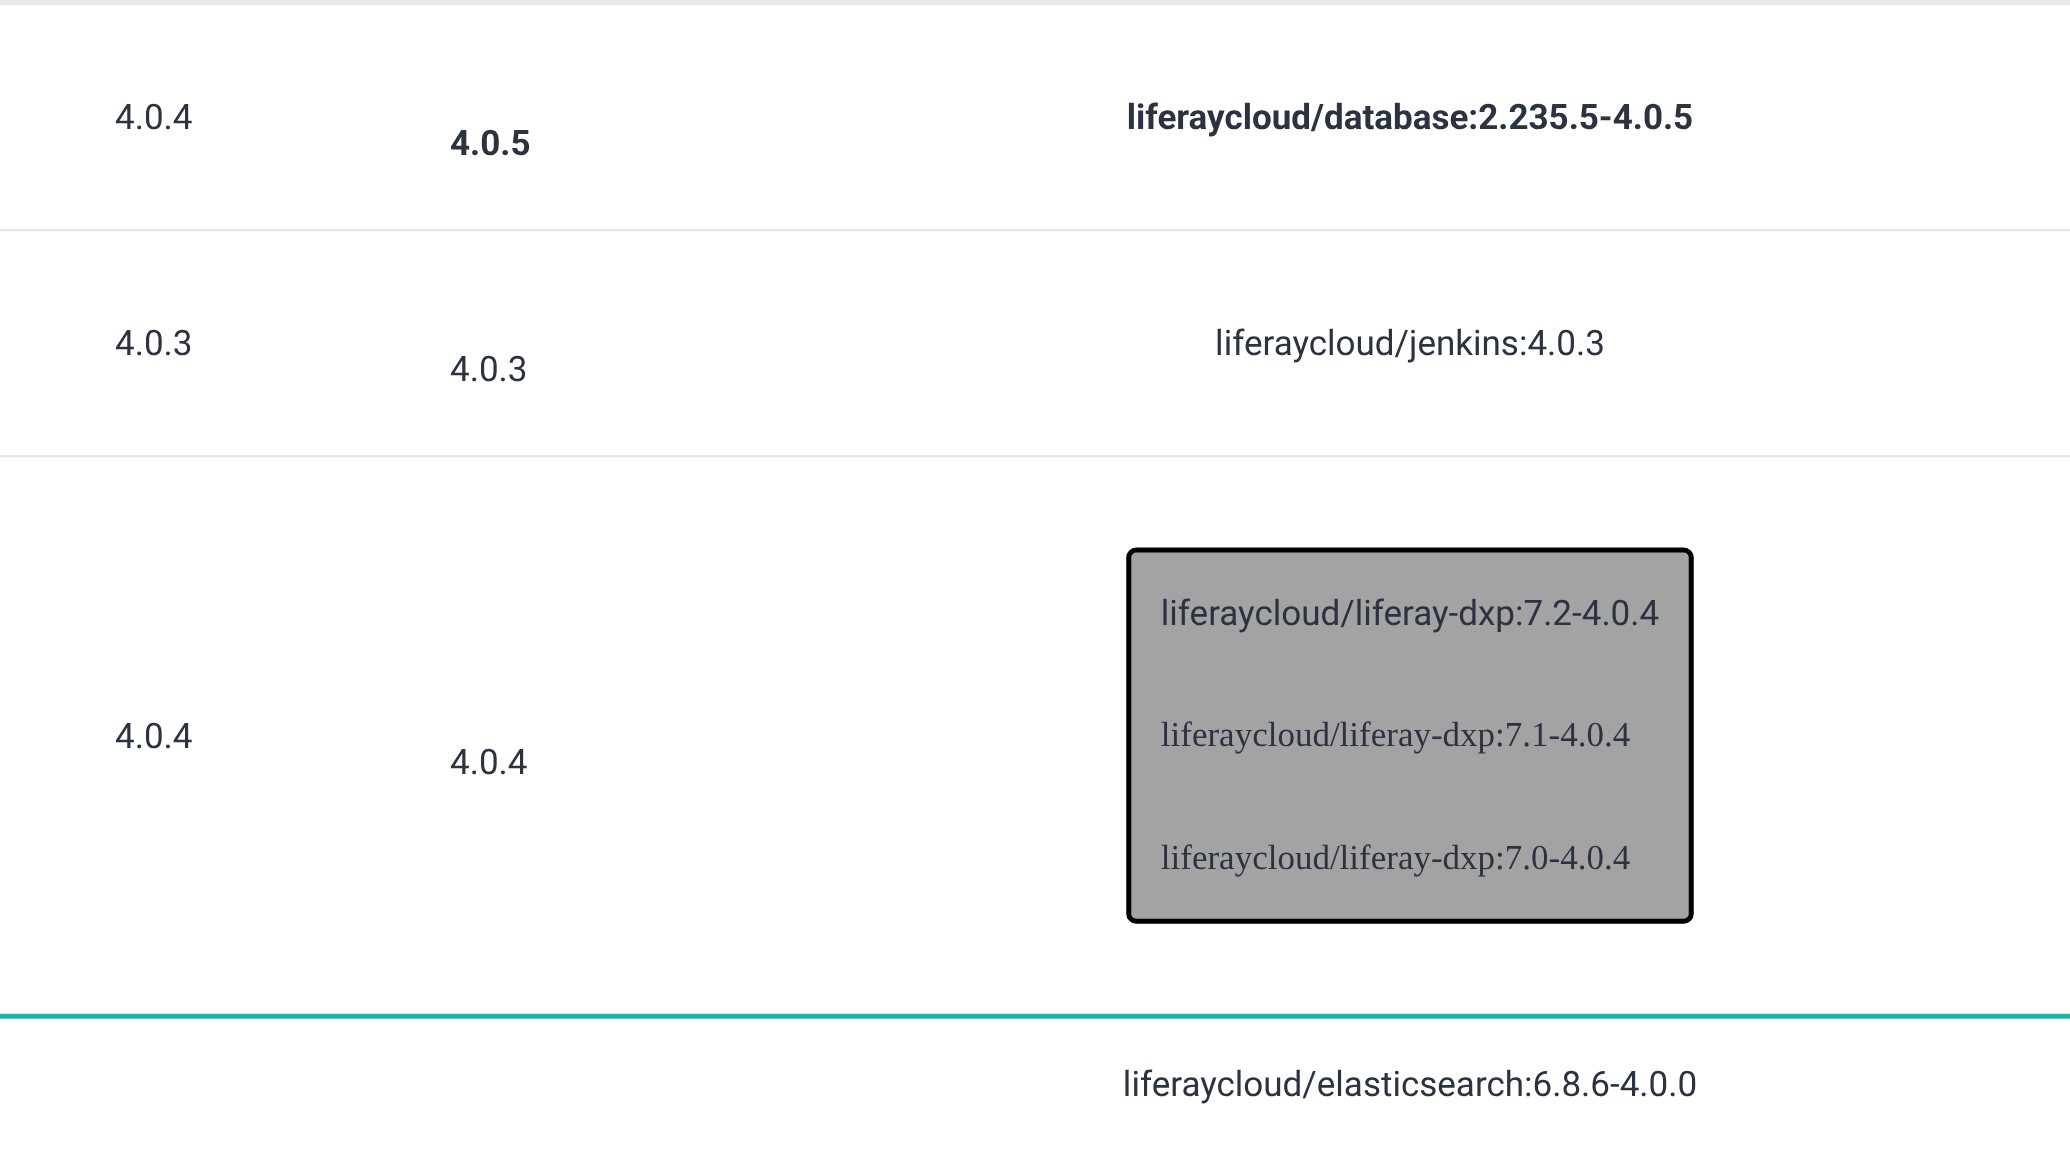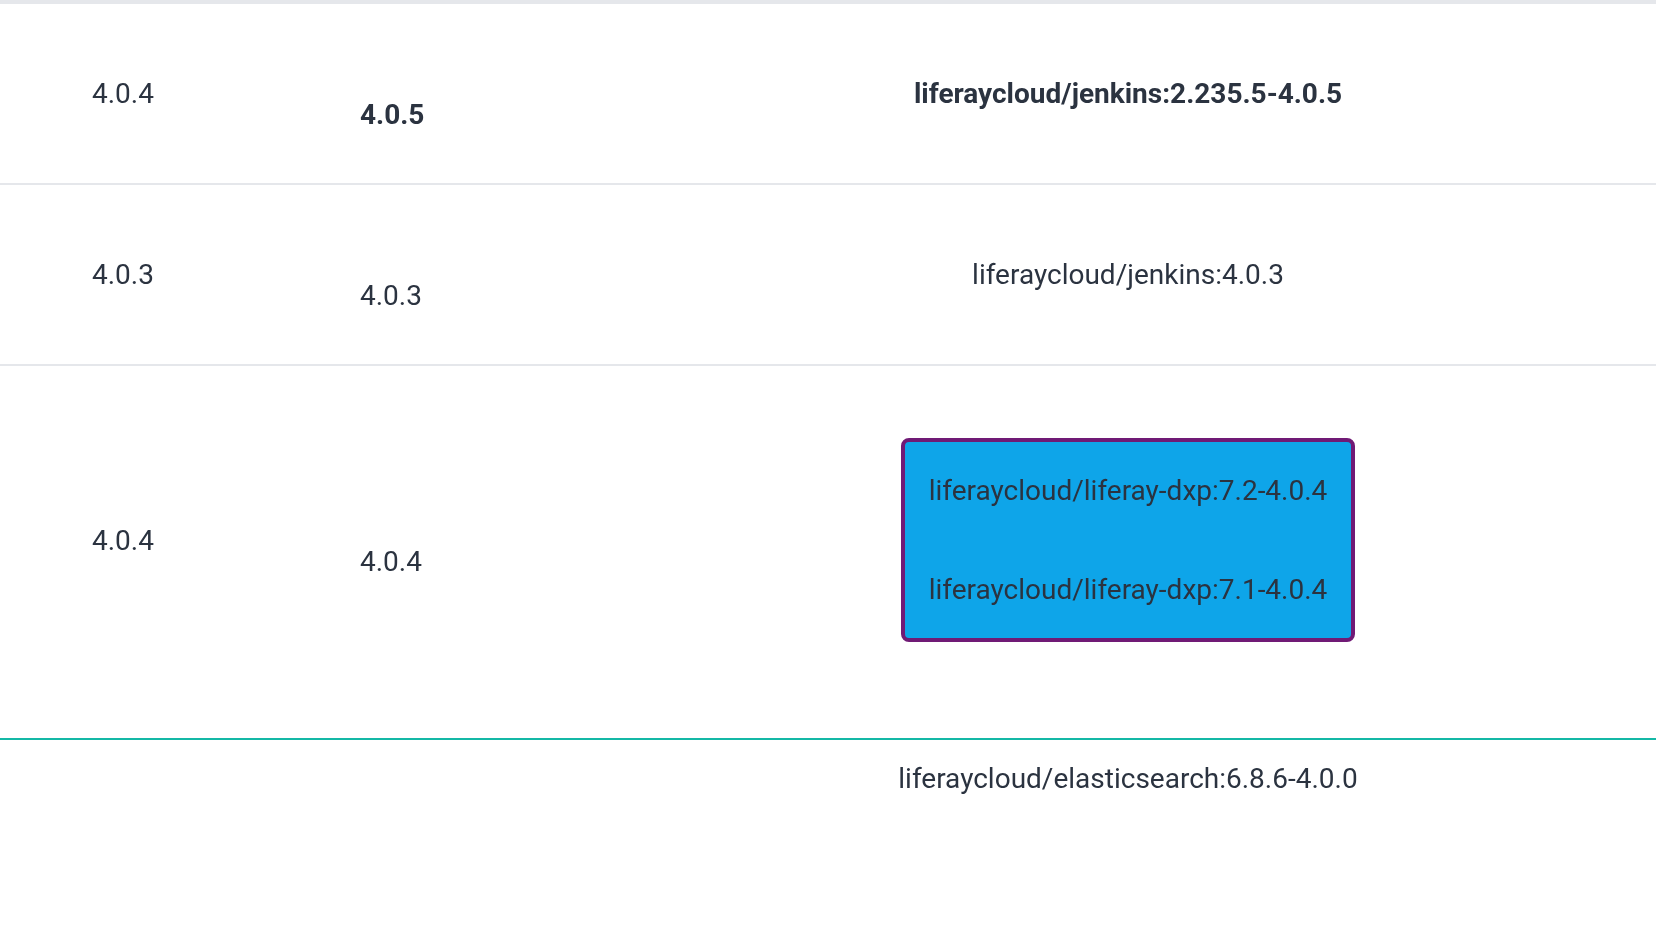--- a/index.html
+++ b/index.html
@@ -41,68 +41,69 @@
     .col3 {
       flex: 1;
       text-align: center;
       padding-right: 60px;
     }
     .bold {
       font-weight: 700;
     }
     .highlight-box {
       display: inline-block;
-      background: #0ea5e9;
-      border: 4px solid #701a75;
+      background: #a3a3a3;
+      border: 4px solid #000000;
       border-radius: 8px;
       padding: 18px 24px;
       text-align: left;
     }
     .highlight-box .line {
       padding: 14px 0;
     }
     .highlight-box .line + .line {
       margin-top: 38px;
+      font-family: Liberation Serif, serif;
     }
     .row.tall {
       padding: 72px 0;
     }
     .row.partial {
-      border-top: 2px solid #14b8a6;
-      padding-top: 17px;
+      border-top: 4px solid #14b8a6;
+      padding-top: 31px;
       padding-bottom: 0;
-      margin-top: 24px;
     }
   </style>
 </head>
 <body>
 
 <div class="table">
 
   <div class="divider"></div>
 
   <div class="row">
     <div class="col1">4.0.4</div>
     <div class="col2 bold">4.0.5</div>
-    <div class="col3 bold">liferaycloud/jenkins:2.235.5-4.0.5</div>
+    <div class="col3 bold">liferaycloud/database:2.235.5-4.0.5</div>
   </div>
 
   <div class="row">
     <div class="col1">4.0.3</div>
     <div class="col2">4.0.3</div>
     <div class="col3">liferaycloud/jenkins:4.0.3</div>
   </div>
 
   <div class="row tall">
     <div class="col1">4.0.4</div>
     <div class="col2">4.0.4</div>
     <div class="col3">
       <div class="highlight-box">
         <div class="line">liferaycloud/liferay-dxp:7.2-4.0.4</div>
         <div class="line">liferaycloud/liferay-dxp:7.1-4.0.4</div>
+        <div class="line">liferaycloud/liferay-dxp:7.0-4.0.4</div>
       </div>
     </div>
   </div>
 
   <div class="row partial">
     <div class="col1"></div>
     <div class="col2"></div>
     <div class="col3">liferaycloud/elasticsearch:6.8.6-4.0.0</div>
   </div>
 

